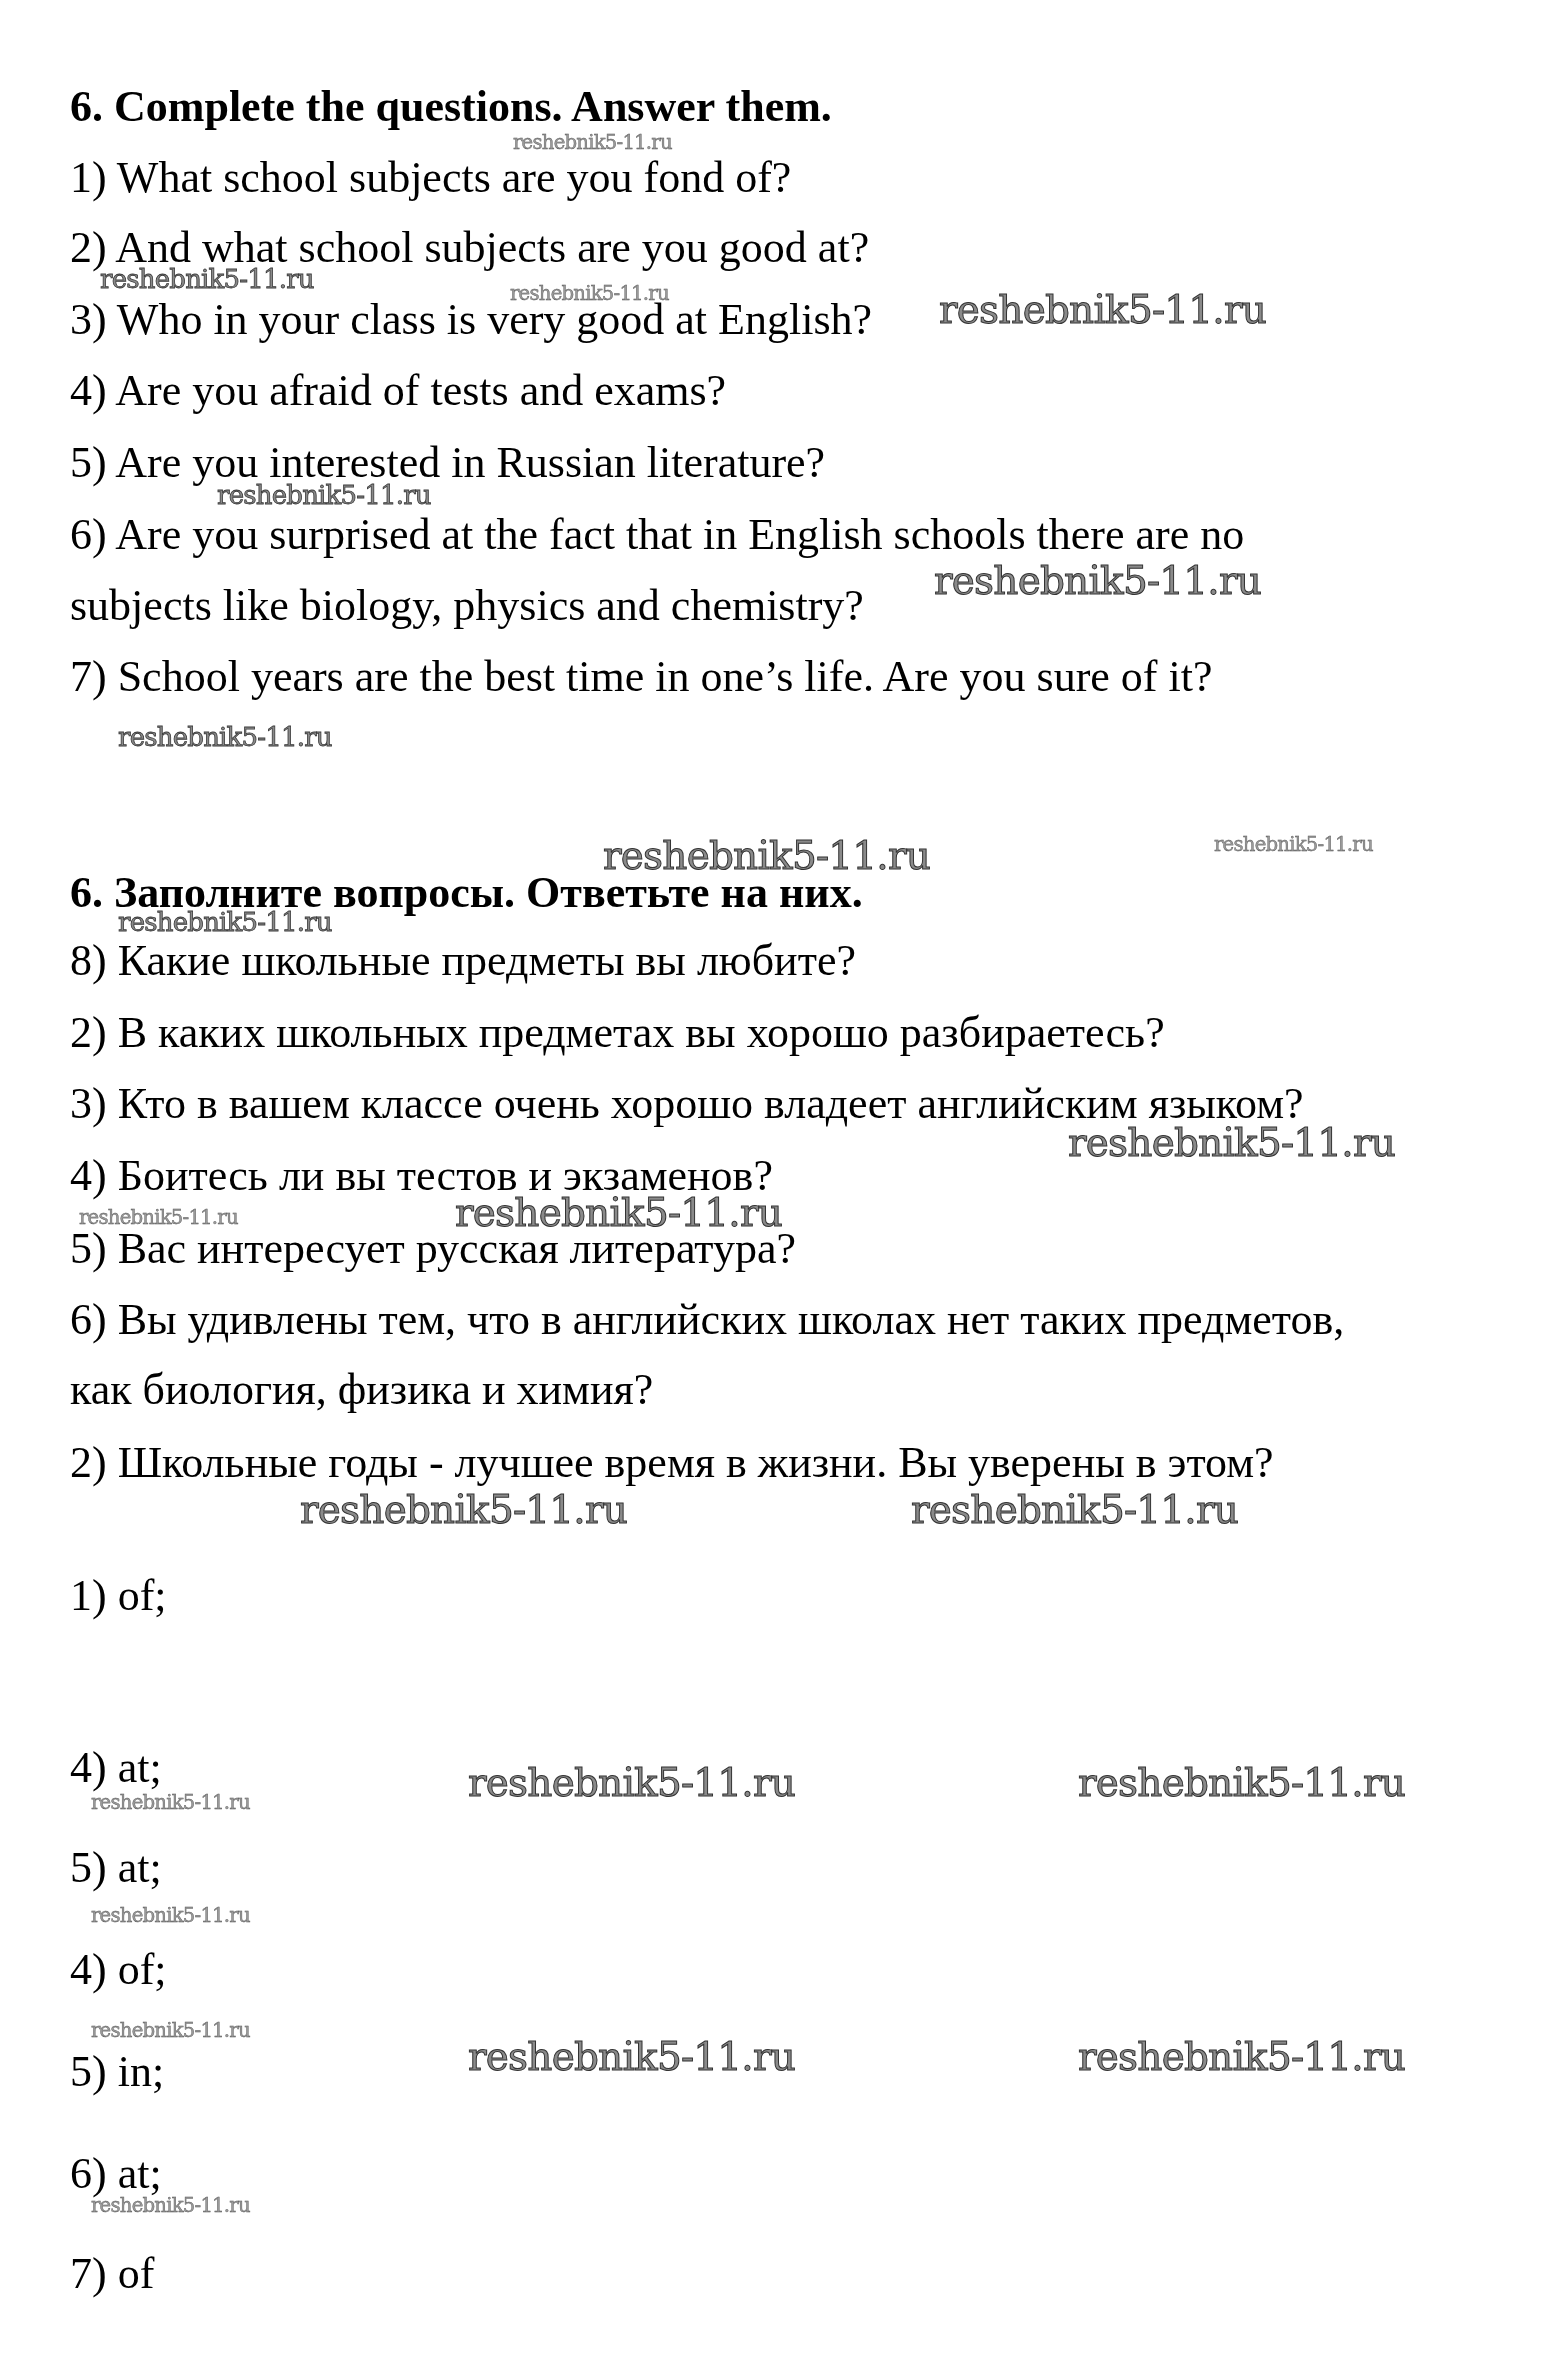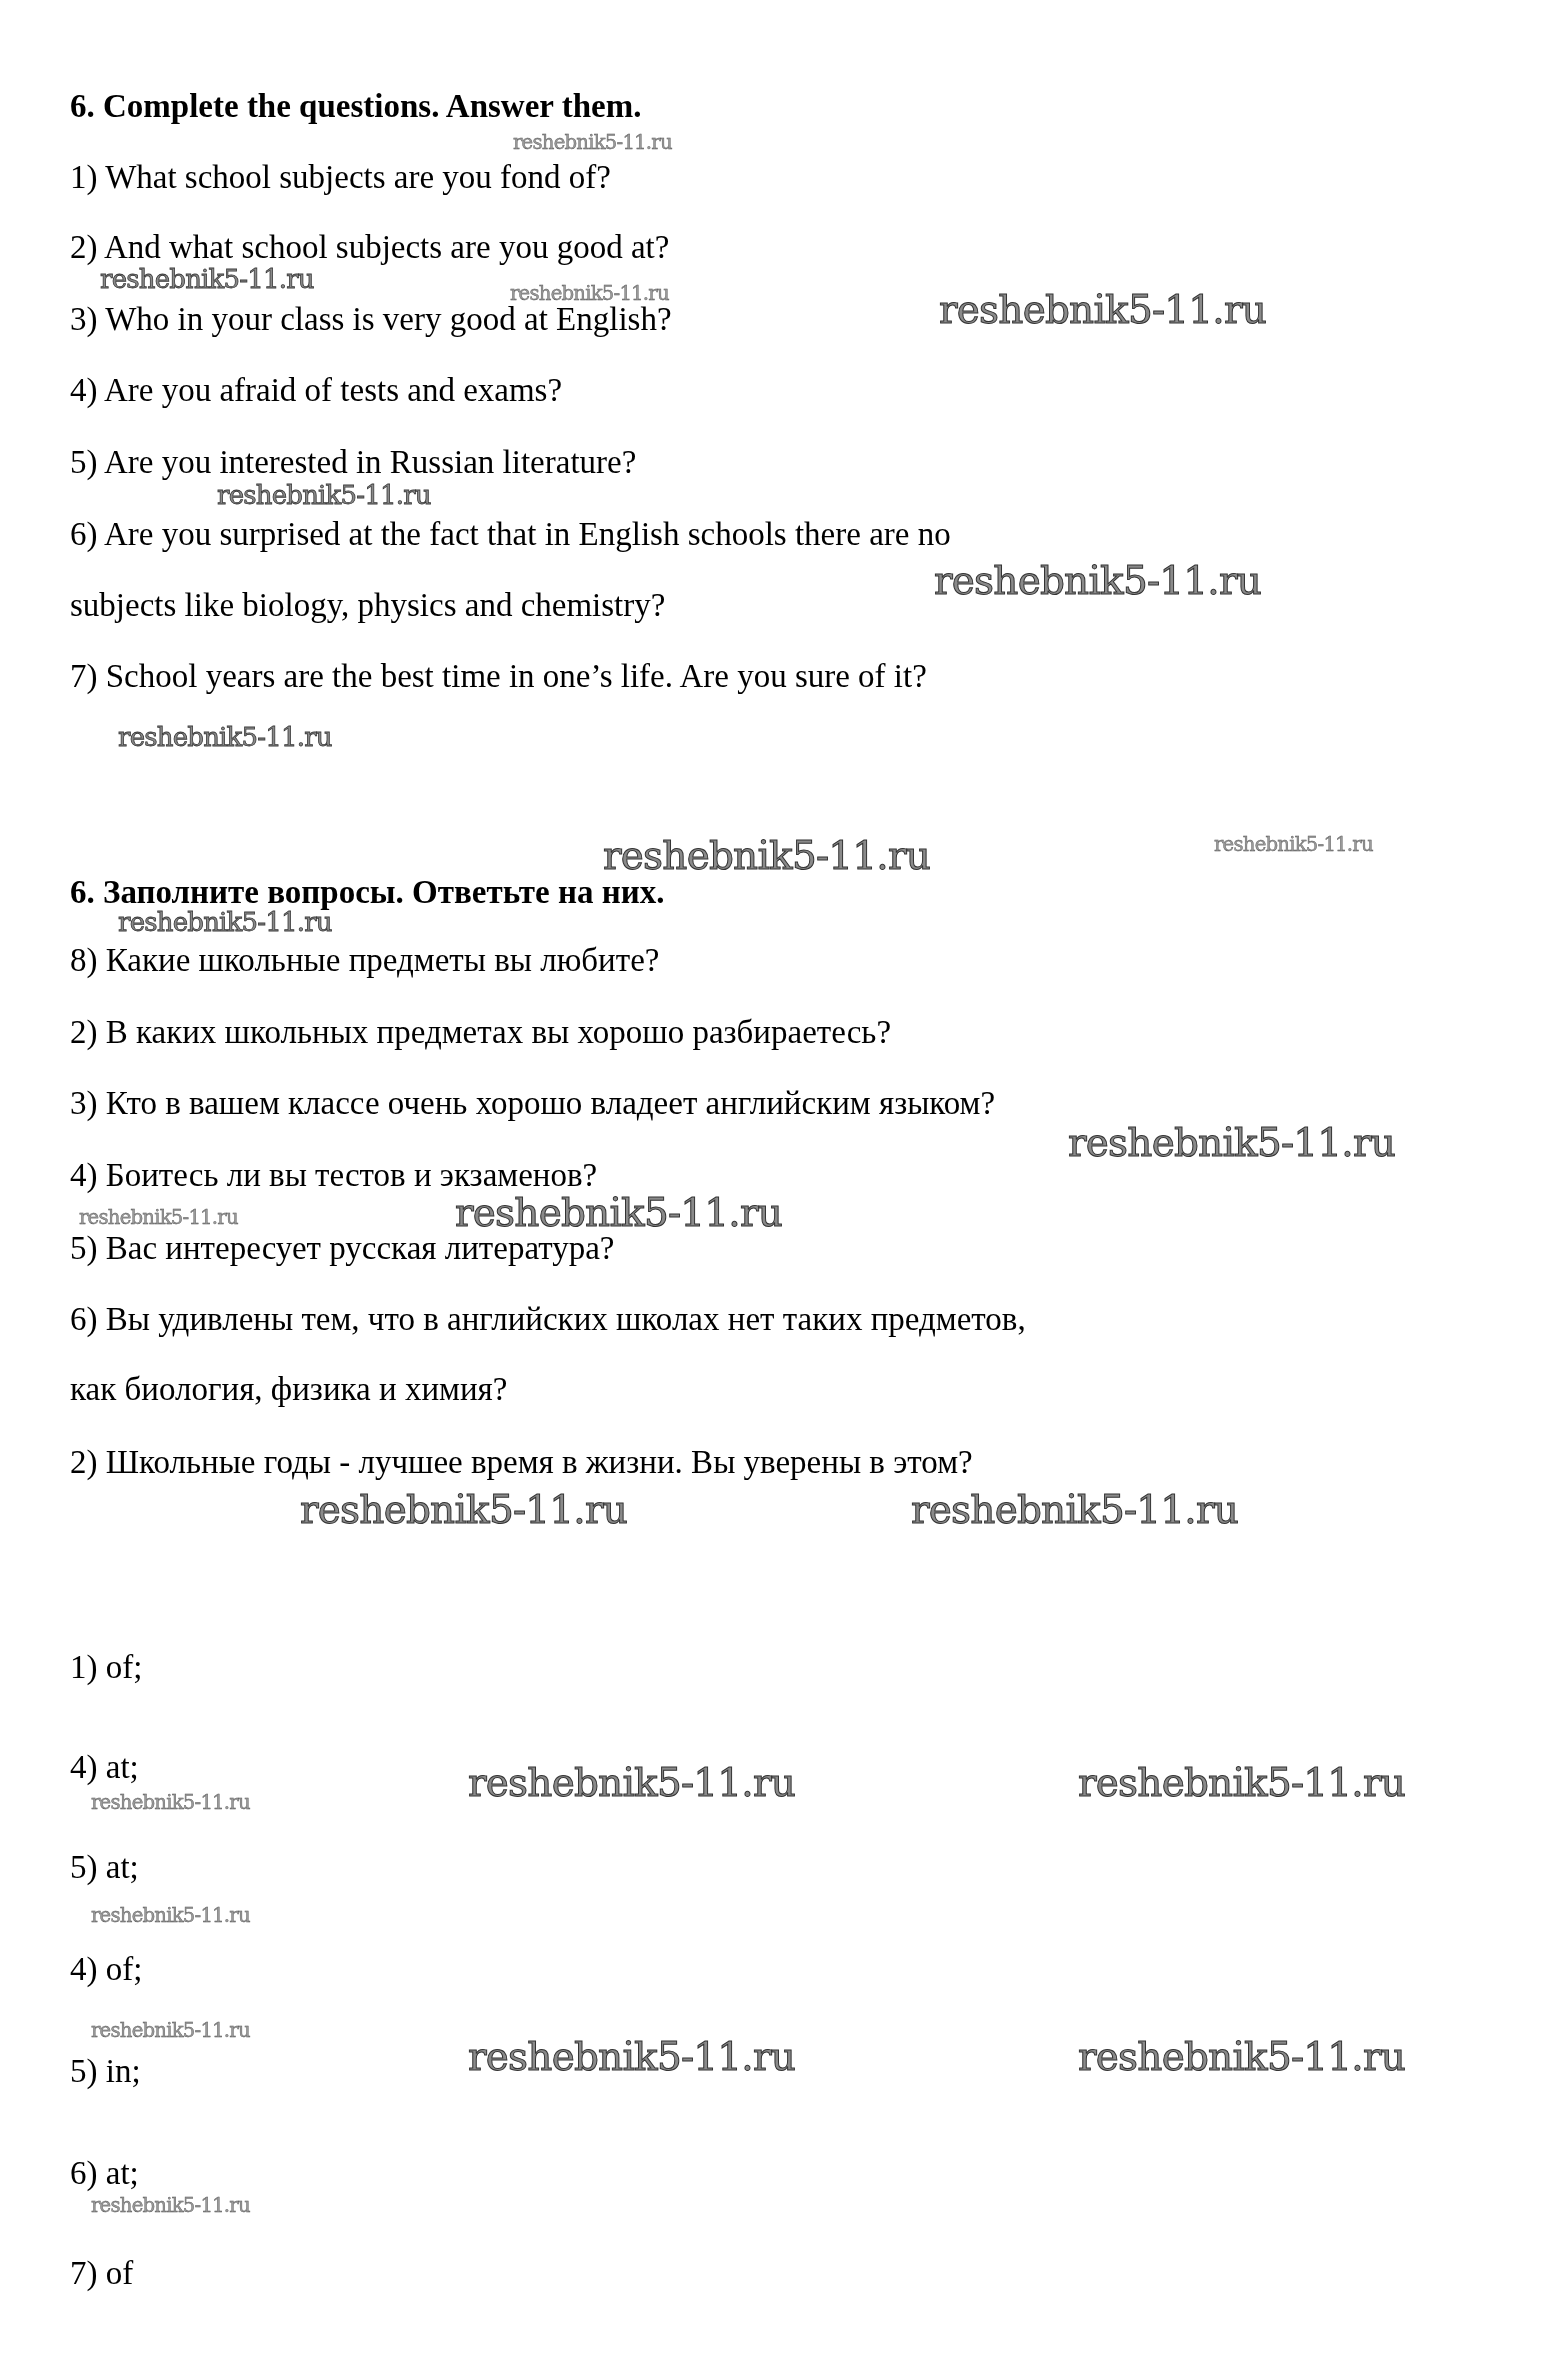--- a/index.html
+++ b/index.html
@@ -1,18 +1,18 @@
 <!DOCTYPE html>
 <html style="font-size:13px"><head>
 <meta charset="utf-8">
 <style>
   html, body { margin: 0; padding: 0; background: #ffffff; }
   body { width: 1555px; height: 2377px; position: relative; overflow: hidden;
          font-family: "Liberation Serif", "DejaVu Serif", serif; color: #000; }
-  .line { position: absolute; left: 70px; font-size: 33px; line-height: 49px; white-space: nowrap; }
+  .line { position: absolute; left: 70px; font-size: 44px; line-height: 49px; white-space: nowrap; }
   .title { font-weight: bold; }
   .wm { position: absolute; white-space: nowrap; font-family: "DejaVu Serif", serif; font-weight: normal;
         color: #8a8a8a; -webkit-text-stroke: 0.8px #3a3a3a; letter-spacing: -0.8px; }
   .wm.s { font-size: 19.7px; -webkit-text-stroke: 0.4px #555; color: #9a9a9a; }
   .wm.m { font-size: 26px; }
   .wm.l { font-size: 39px; -webkit-text-stroke: 1px #333; }
 </style>
 </head>
 <body>
 
@@ -29,21 +29,21 @@
 <div class="line title" style="top:868px">6. Заполните вопросы. Ответьте на них.</div>
 <div class="line" style="top:936px">8) Какие школьные предметы вы любите?</div>
 <div class="line" style="top:1008px">2) В каких школьных предметах вы хорошо разбираетесь?</div>
 <div class="line" style="top:1079px">3) Кто в вашем классе очень хорошо владеет английским языком?</div>
 <div class="line" style="top:1151px">4) Боитесь ли вы тестов и экзаменов?</div>
 <div class="line" style="top:1224px">5) Вас интересует русская литература?</div>
 <div class="line" style="top:1295px">6) Вы удивлены тем, что в английских школах нет таких предметов,</div>
 <div class="line" style="top:1365px">как биология, физика и химия?</div>
 <div class="line" style="top:1438px">2) Школьные годы - лучшее время в жизни. Вы уверены в этом?</div>
 
-<div class="line" style="top:1643px">1) of;</div>
+<div class="line" style="top:1571px">1) of;</div>
 <div class="line" style="top:1743px">4) at;</div>
 <div class="line" style="top:1843px">5) at;</div>
 <div class="line" style="top:1945px">4) of;</div>
 <div class="line" style="top:2047px">5) in;</div>
 <div class="line" style="top:2149px">6) at;</div>
 <div class="line" style="top:2249px">7) of</div>
 
 <div class="wm s" style="left:513px; top:131px">reshebnik5-11.ru</div>
 <div class="wm m" style="left:100px; top:264px">reshebnik5-11.ru</div>
 <div class="wm s" style="left:510px; top:282px">reshebnik5-11.ru</div>

